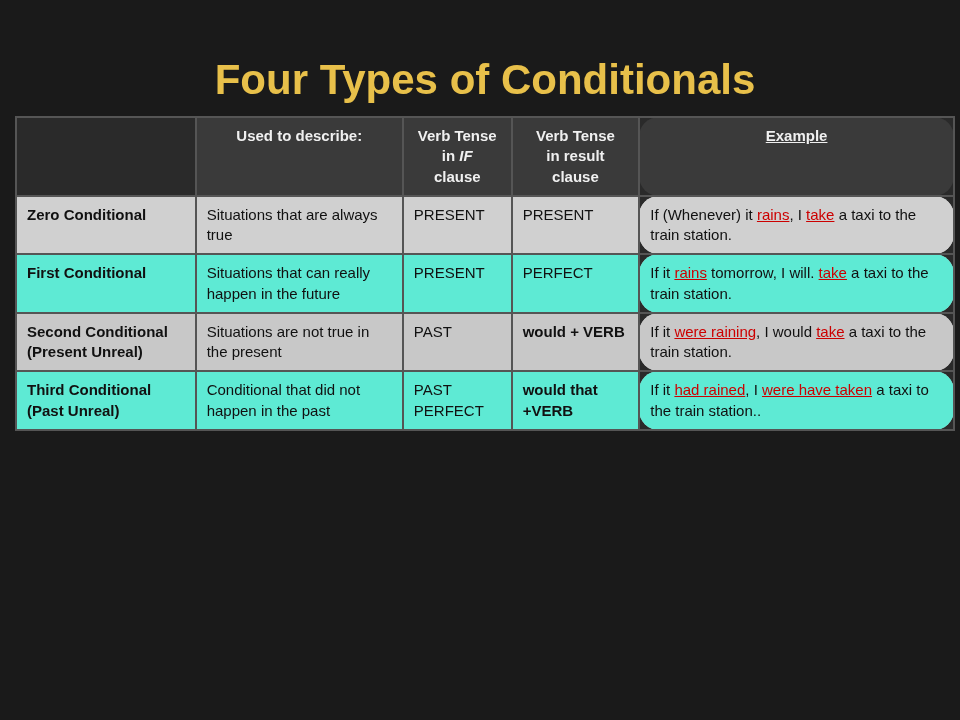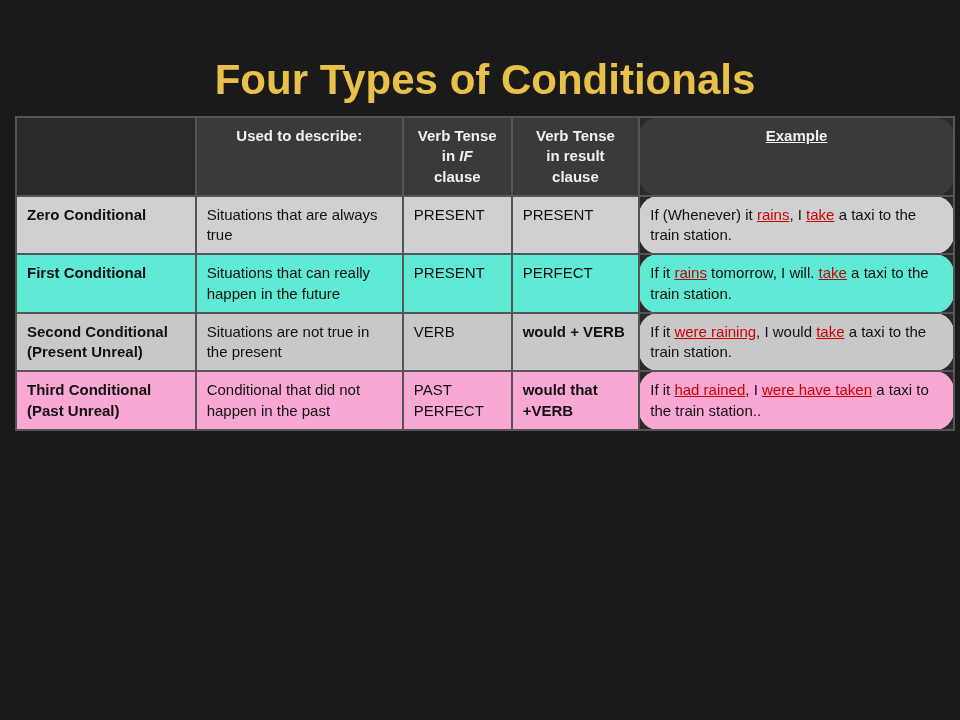--- a/index.html
+++ b/index.html
@@ -70,21 +70,21 @@
       width: 330px;
       border-radius: 20px;
     }
     .row-zero { background: #d0d0d0; color: #111; }
     .row-zero td { background: #d0d0d0; color: #111; }
     .row-first { background: #b8b8b8; color: #111; }
     .row-first td { background: #5eead4; color: #111; }
     .row-second { background: #c8c8c8; color: #111; }
     .row-second td { background: #c8c8c8; color: #111; }
     .row-third { background: #b0b0b0; color: #111; }
-    .row-third td { background: #f9a8d4; color: #111; }
+    .row-third td { background: #5eead4; color: #111; }
     .red-underline {
       color: #cc0000;
       text-decoration: underline;
     }
     thead tr th {
       background: #3a3a3a;
       color: #f0f0f0;
     }
     .header-row th:first-child {
       background: #2a2a2a;
@@ -137,21 +137,21 @@
           <td class="col-example">
             <span>If it <span class="red-underline">rains</span> tomorrow, I will. <span class="red-underline">take</span> a taxi to the train station.</span>
           </td>
         </tr>
 
         <tr class="row-second">
           <td class="col-type">
             <span>Second Conditional (Present Unreal)</span>
           </td>
           <td class="col-desc">Situations  are not true in the present</td>
-          <td class="col-if">VERB</td>
+          <td class="col-if">PAST</td>
           <td class="col-result">
             <span><strong>would + VERB</strong></span>
           </td>
           <td class="col-example">
             <span>If it <span class="red-underline">were raining</span>, I would <span class="red-underline">take</span> a taxi to the train station.</span>
           </td>
         </tr>
 
         <tr class="row-third">
           <td class="col-type">

